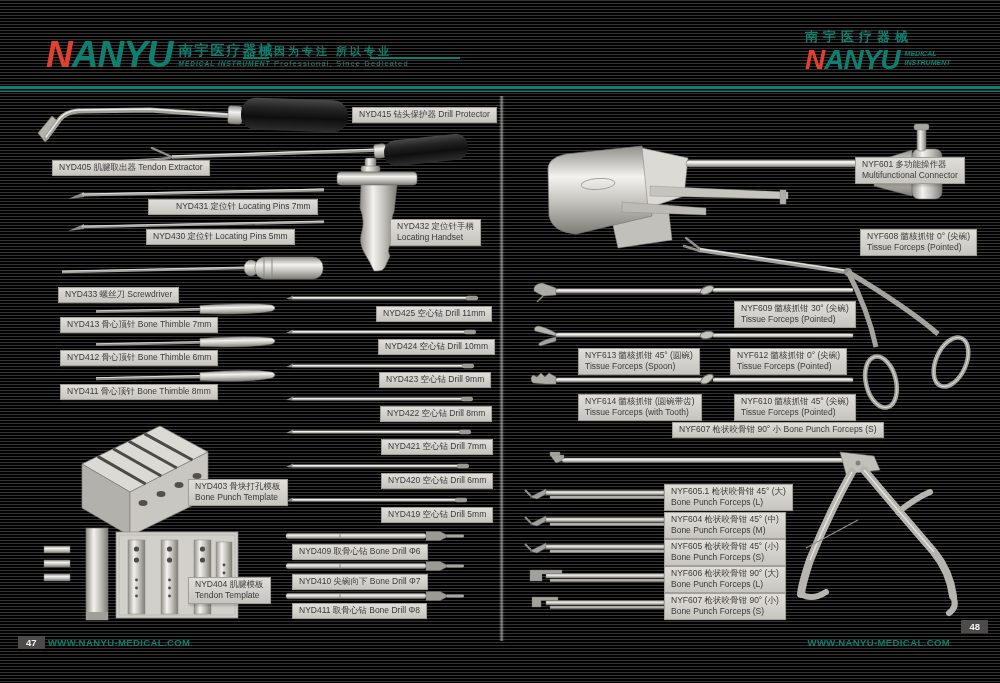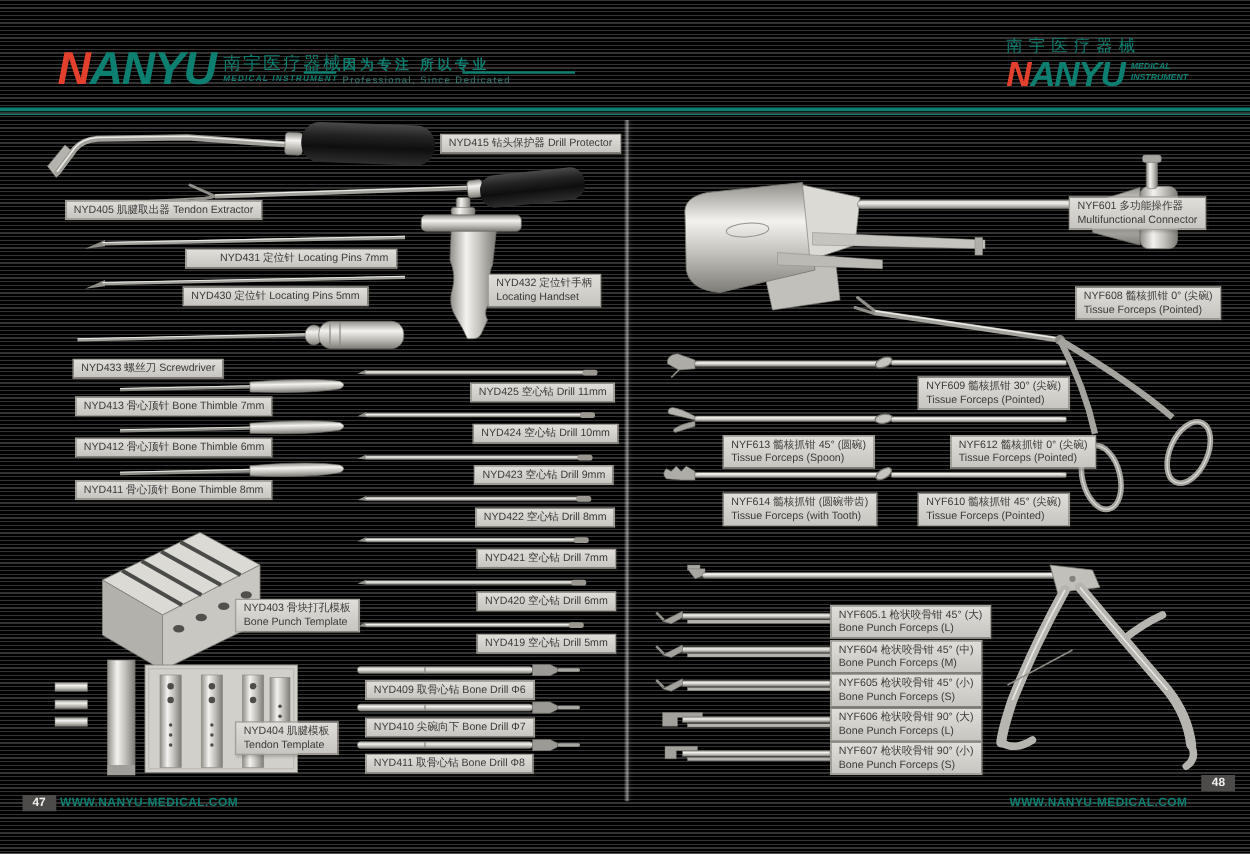--- a/index.html
+++ b/index.html
@@ -4,21 +4,21 @@
 <style>
   html,body{margin:0;padding:0;}
   body{width:1000px;height:683px;font-family:"Liberation Sans","DejaVu Sans",sans-serif;}
   #canvas{position:relative;width:1000px;height:683px;background:#000000;overflow:hidden;}
   #canvas::before{content:"";position:absolute;inset:0;pointer-events:none;
     background:repeating-linear-gradient(180deg,rgba(255,255,255,.20) 0 1px,rgba(0,0,0,.015) 1px 3px);}
   .abs{position:absolute;}
   
   .brand-big{font-style:italic;font-weight:bold;color:#0c7f70;letter-spacing:-1px;}
   .brand-first{color:#e2402c;}
-  .brand-cn{font-weight:normal;color:#0c7f70;}
+  .brand-cn{font-weight:bold;color:#0c7f70;}
   .brand-en{font-style:italic;font-weight:bold;color:#0c7f70;}
   .slogan-cn{font-weight:bold;color:#0c7f70;font-size:11px;letter-spacing:3px;}
   .slogan-en{color:#357e74;font-size:7.5px;letter-spacing:1.2px;}
   .hline{background:#0c7f70;}
   .rule-a{left:0;top:86px;width:1000px;height:3px;background:#0c7f70;}
   .rule-b{left:0;top:91px;width:1000px;height:1px;background:#0c7f70;}
   .crease{left:499px;top:96px;width:8px;height:545px;
     background:linear-gradient(90deg,rgba(0,0,0,0),rgba(255,255,255,.5) 35%,rgba(90,88,82,.14) 60%,rgba(0,0,0,0));}
   
   .tag{position:absolute;background:linear-gradient(180deg,#e0ded8,#c7c5bf);border:1px solid #a29f99;
@@ -449,31 +449,34 @@
       <span>Tissue Forceps (Pointed)</span>
     </div>
   <div class="tag" style="left:734px;top:301px;">
       <span>NYF609 髓核抓钳 30° (尖碗)</span>
       <span>Tissue Forceps (Pointed)</span>
     </div>
   <div class="tag" style="left:578px;top:348px;">
       <span>NYF613 髓核抓钳 45° (圆碗)</span>
       <span>Tissue Forceps (Spoon)</span>
     </div>
-  <div class="tag" style="left:760px;top:348px;">
+  <div class="tag" style="left:730px;top:348px;">
       <span>NYF612 髓核抓钳 0° (尖碗)</span>
       <span>Tissue Forceps (Pointed)</span>
     </div>
   <div class="tag" style="left:578px;top:394px;">
       <span>NYF614 髓核抓钳 (圆碗带齿)</span>
       <span>Tissue Forceps (with Tooth)</span>
     </div>
   <div class="tag" style="left:734px;top:394px;">
       <span>NYF610 髓核抓钳 45° (尖碗)</span>
       <span>Tissue Forceps (Pointed)</span>
+    </div>
+  <div class="tag" style="left:672px;top:422px;">
+      <span>NYF607 枪状咬骨钳 90° 小  Bone Punch Forceps (S)</span>
     </div>
   <div class="tag" style="left:664px;top:484px;">
       <span>NYF605.1 枪状咬骨钳 45° (大)</span>
       <span>Bone Punch Forceps (L)</span>
     </div>
   <div class="tag" style="left:664px;top:512px;">
       <span>NYF604 枪状咬骨钳 45° (中)</span>
       <span>Bone Punch Forceps (M)</span>
     </div>
   <div class="tag" style="left:664px;top:539px;">

